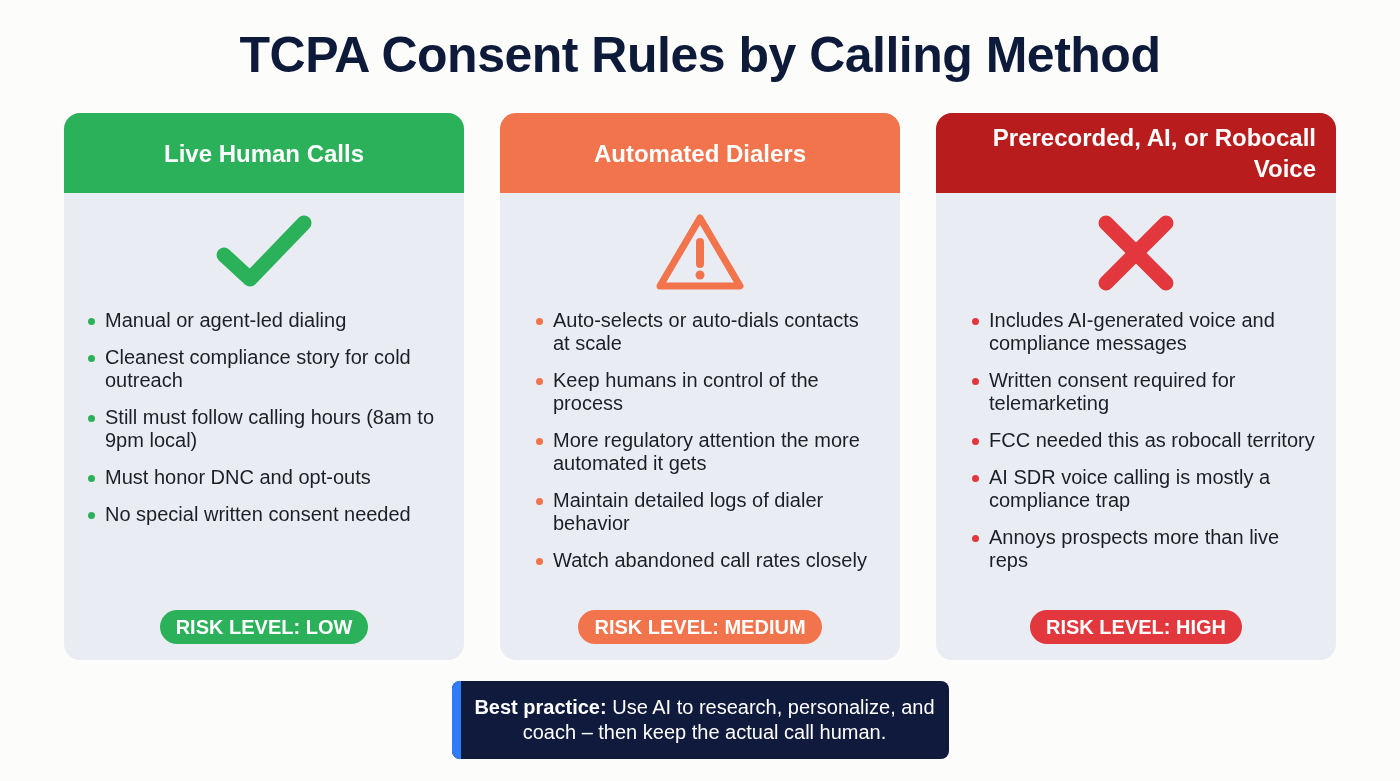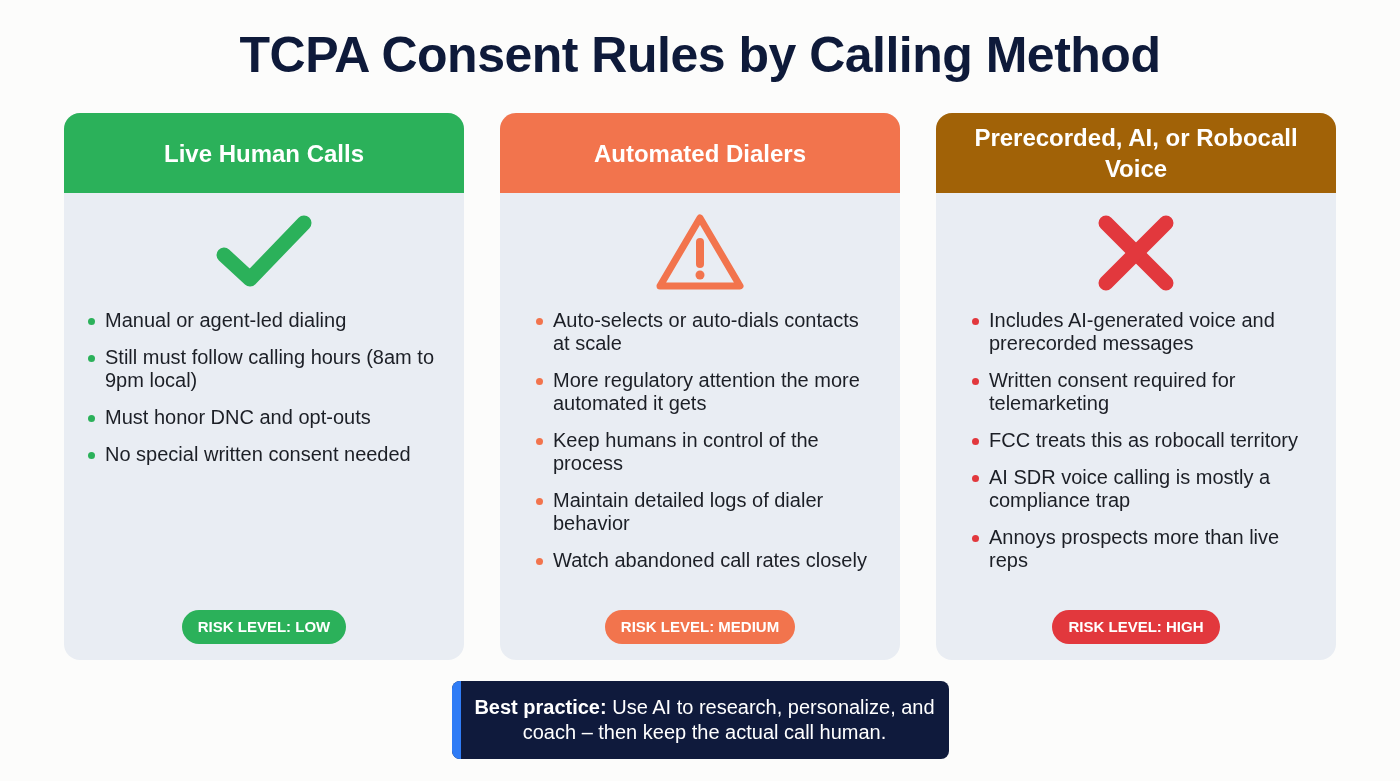--- a/index.html
+++ b/index.html
@@ -27,21 +27,21 @@
   .bullets li {
     position: relative; font-size: 20px; line-height: 23px; color: #1c1f26;
     padding-left: 17px; margin-bottom: 14px;
   }
   .bullets li .dot {
     position: absolute; left: 0; top: 9px; width: 7px; height: 7px; border-radius: 50%;
   }
 
   .badge-wrap { position: absolute; left: 0; bottom: 16px; width: 100%; display: flex; justify-content: center; }
   .badge {
-    color: #fff; font-weight: 700; font-size: 15px; padding: 7px 16px; border-radius: 20px;
+    color: #fff; font-weight: 700; font-size: 20px; padding: 7px 16px; border-radius: 20px;
     line-height: 20px;
   }
 
   .tip {
     position: absolute; left: 452px; top: 681px; width: 497px; height: 78px;
     background: #0f1a3c; border-radius: 8px; overflow: hidden;
     display: flex; align-items: center; justify-content: center; text-align: center;
     color: #fff; font-size: 20px; line-height: 25px; padding: 0 14px 0 22px;
   }
   .tip .accent { position: absolute; left: 0; top: 0; bottom: 0; width: 9px; background: #2f7cf6; }
@@ -54,62 +54,63 @@
 
 <div class="card" style="left:64px;">
   <div class="card-header" style="background:#2bb15a;">Live Human Calls</div>
   <div class="card-icon">
     <svg width="96" height="80" viewBox="0 0 96 80">
       <path d="M8 42 L34 66 L88 10" fill="none" stroke="#2bb15a" stroke-width="15" stroke-linecap="round" stroke-linejoin="round"></path>
     </svg>
   </div>
   <ul class="bullets" style="margin-top:-4px;padding-left:24px;">
     <li><span class="dot" style="background:#2bb15a;"></span><span>Manual or agent-led dialing</span></li>
+    <li><span class="dot" style="background:#2bb15a;"></span><span>Cleanest compliance story for cold outreach</span></li>
     <li><span class="dot" style="background:#2bb15a;"></span><span>Still must follow calling hours (8am to 9pm local)</span></li>
     <li><span class="dot" style="background:#2bb15a;"></span><span>Must honor DNC and opt-outs</span></li>
     <li><span class="dot" style="background:#2bb15a;"></span><span>No special written consent needed</span></li>
   </ul>
   <div class="badge-wrap">
     <span class="badge" style="background:#2bb15a;">RISK LEVEL: LOW</span>
   </div>
 </div>
 
 <div class="card" style="left:500px;">
   <div class="card-header" style="background:#f2744d;text-align:center;">Automated Dialers</div>
   <div class="card-icon">
     <svg width="92" height="82" viewBox="0 0 92 82">
       <path d="M46 6 L86 74 L6 74 Z" fill="none" stroke="#f2744d" stroke-width="7" stroke-linejoin="round"></path>
       <line x1="46" y1="30" x2="46" y2="52" stroke="#f2744d" stroke-width="8" stroke-linecap="round"></line>
       <circle cx="46" cy="63" r="4.5" fill="#f2744d"></circle>
     </svg>
   </div>
   <ul class="bullets" style="margin-top:-4px;">
     <li><span class="dot" style="background:#f2744d;"></span><span>Auto-selects or auto-dials contacts at scale</span></li>
+    <li><span class="dot" style="background:#f2744d;"></span><span>Keep humans in control of the process</span></li>
     <li><span class="dot" style="background:#f2744d;"></span><span>More regulatory attention the more automated it gets</span></li>
-    <li><span class="dot" style="background:#f2744d;"></span><span>Keep humans in control of the process</span></li>
     <li><span class="dot" style="background:#f2744d;"></span><span>Maintain detailed logs of dialer behavior</span></li>
     <li><span class="dot" style="background:#f2744d;"></span><span>Watch abandoned call rates closely</span></li>
   </ul>
   <div class="badge-wrap">
     <span class="badge" style="background:#f2744d;">RISK LEVEL: MEDIUM</span>
   </div>
 </div>
 
 <div class="card" style="left:936px;">
-  <div class="card-header" style="background:#a16207;">Prerecorded, AI, or Robocall Voice</div>
+  <div class="card-header" style="background:#b91c1c;text-align:right;">Prerecorded, AI, or Robocall Voice</div>
   <div class="card-icon">
     <svg width="80" height="80" viewBox="0 0 80 80">
       <line x1="10" y1="10" x2="70" y2="70" stroke="#e2383d" stroke-width="15" stroke-linecap="round"></line>
       <line x1="70" y1="10" x2="10" y2="70" stroke="#e2383d" stroke-width="15" stroke-linecap="round"></line>
     </svg>
   </div>
   <ul class="bullets" style="margin-top:-4px;">
-    <li><span class="dot" style="background:#e2383d;"></span><span>Includes AI-generated voice and prerecorded messages</span></li>
+    <li><span class="dot" style="background:#e2383d;"></span><span>Includes AI-generated voice and compliance messages</span></li>
     <li><span class="dot" style="background:#e2383d;"></span><span>Written consent required for telemarketing</span></li>
-    <li><span class="dot" style="background:#e2383d;"></span><span>FCC treats this as robocall territory</span></li>
+    <li><span class="dot" style="background:#e2383d;"></span><span>FCC needed this as robocall territory</span></li>
     <li><span class="dot" style="background:#e2383d;"></span><span>AI SDR voice calling is mostly a compliance trap</span></li>
     <li><span class="dot" style="background:#e2383d;"></span><span>Annoys prospects more than live reps</span></li>
   </ul>
   <div class="badge-wrap">
     <span class="badge" style="background:#e2383d;">RISK LEVEL: HIGH</span>
   </div>
 </div>
 
 <div class="tip">
   <span class="accent"></span>

